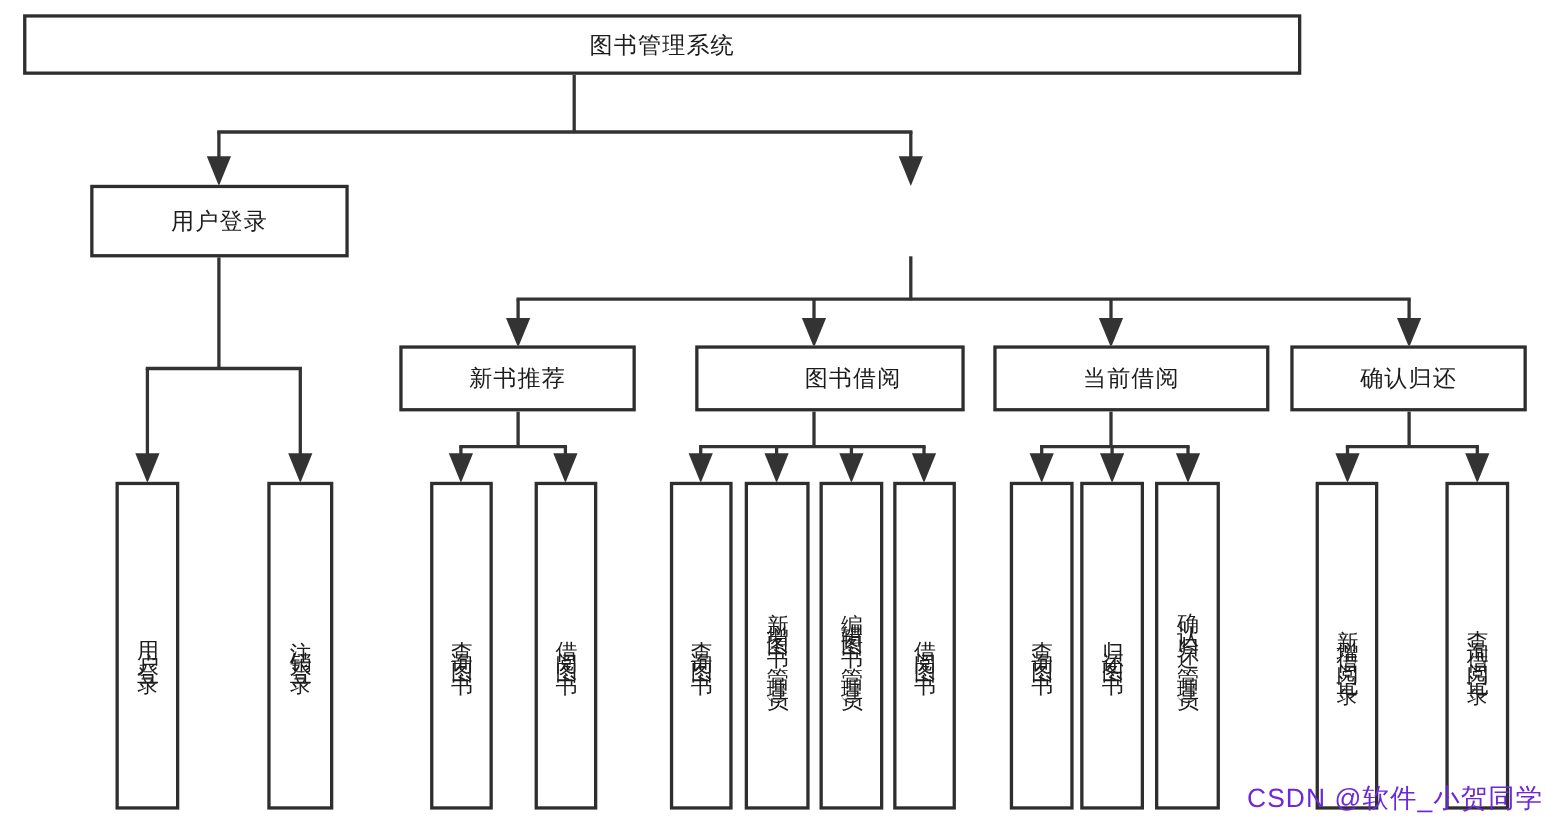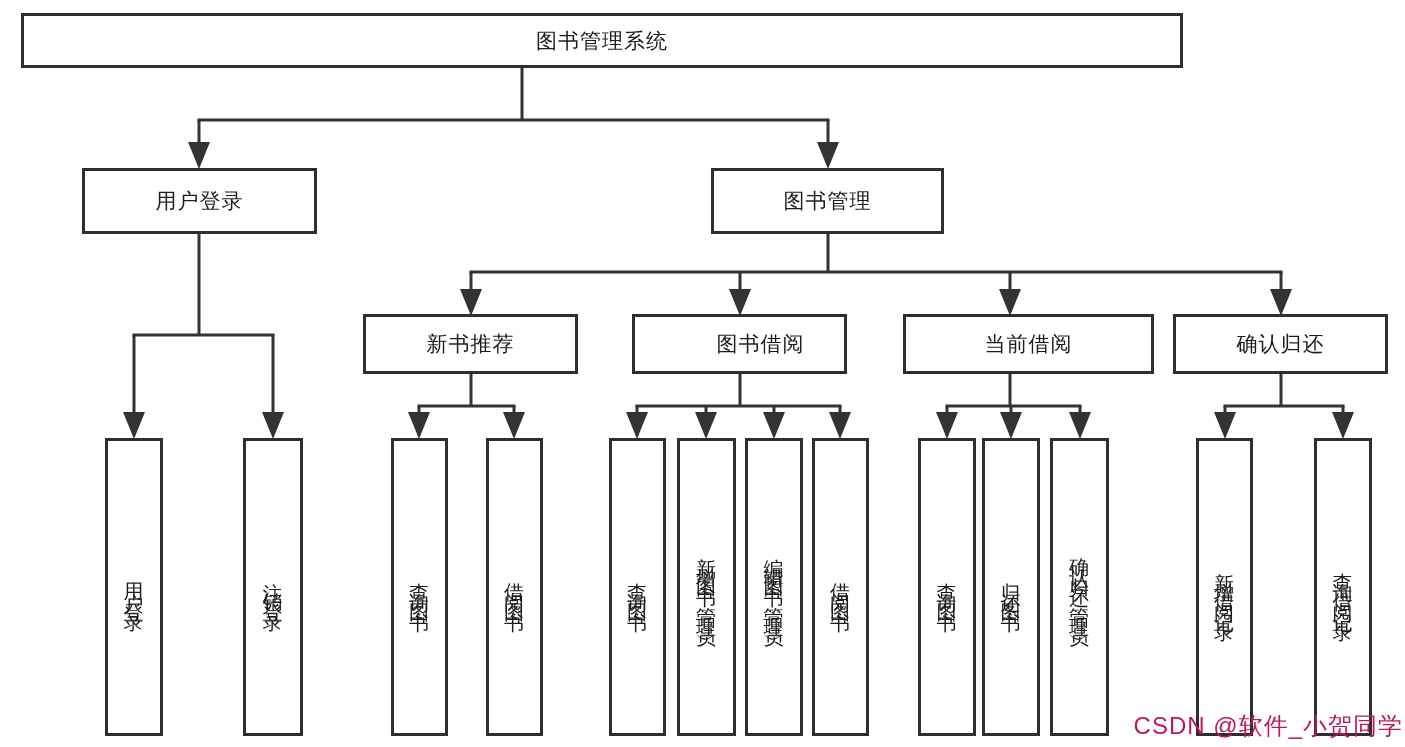--- a/index.html
+++ b/index.html
@@ -40,21 +40,21 @@
     text-orientation: mixed;
     letter-spacing: 10px;
     line-height: 1;
     white-space: nowrap;
   }
   .watermark {
     position: absolute;
     right: 2px;
     bottom: 5px;
     font-size: 24px;
-    color: #be185d;
+    color: #6d28d9;
     letter-spacing: 1px;
     z-index: 5;
     white-space: nowrap;
   }
 </style>
 </head>
 <body>
 
 <div id="canvas">
 
@@ -127,28 +127,25 @@
     </g>
   </svg>
 
   <div class="box" style="left:21px; top:13px; width:1162px; height:55px;">
     <span class="hlabel">图书管理系统</span>
   </div>
 
   <div class="box" style="left:82px; top:168px; width:235px; height:66px;">
     <span class="hlabel">用户登录</span>
   </div>
-  <div class="box" style="left:711px; top:168px; width:233px; height:66px;">
-    <span class="hlabel">图书管理</span>
-  </div>
 
   <div class="box" style="left:363px; top:314px; width:215px; height:60px;">
     <span class="hlabel">新书推荐</span>
   </div>
-  <div class="box" style="left:632px; top:314px; width:215px; height:60px;padding-left:42px;">
+  <div class="box" style="left:632px; top:314px; width:245px; height:60px;padding-left:42px;">
     <span class="hlabel">图书借阅</span>
   </div>
   <div class="box" style="left:903px; top:314px; width:251px; height:60px;">
     <span class="hlabel">当前借阅</span>
   </div>
   <div class="box" style="left:1173px; top:314px; width:215px; height:60px;">
     <span class="hlabel">确认归还</span>
   </div>
 
   <div class="box leaf" style="left:105px; width:58px;">

